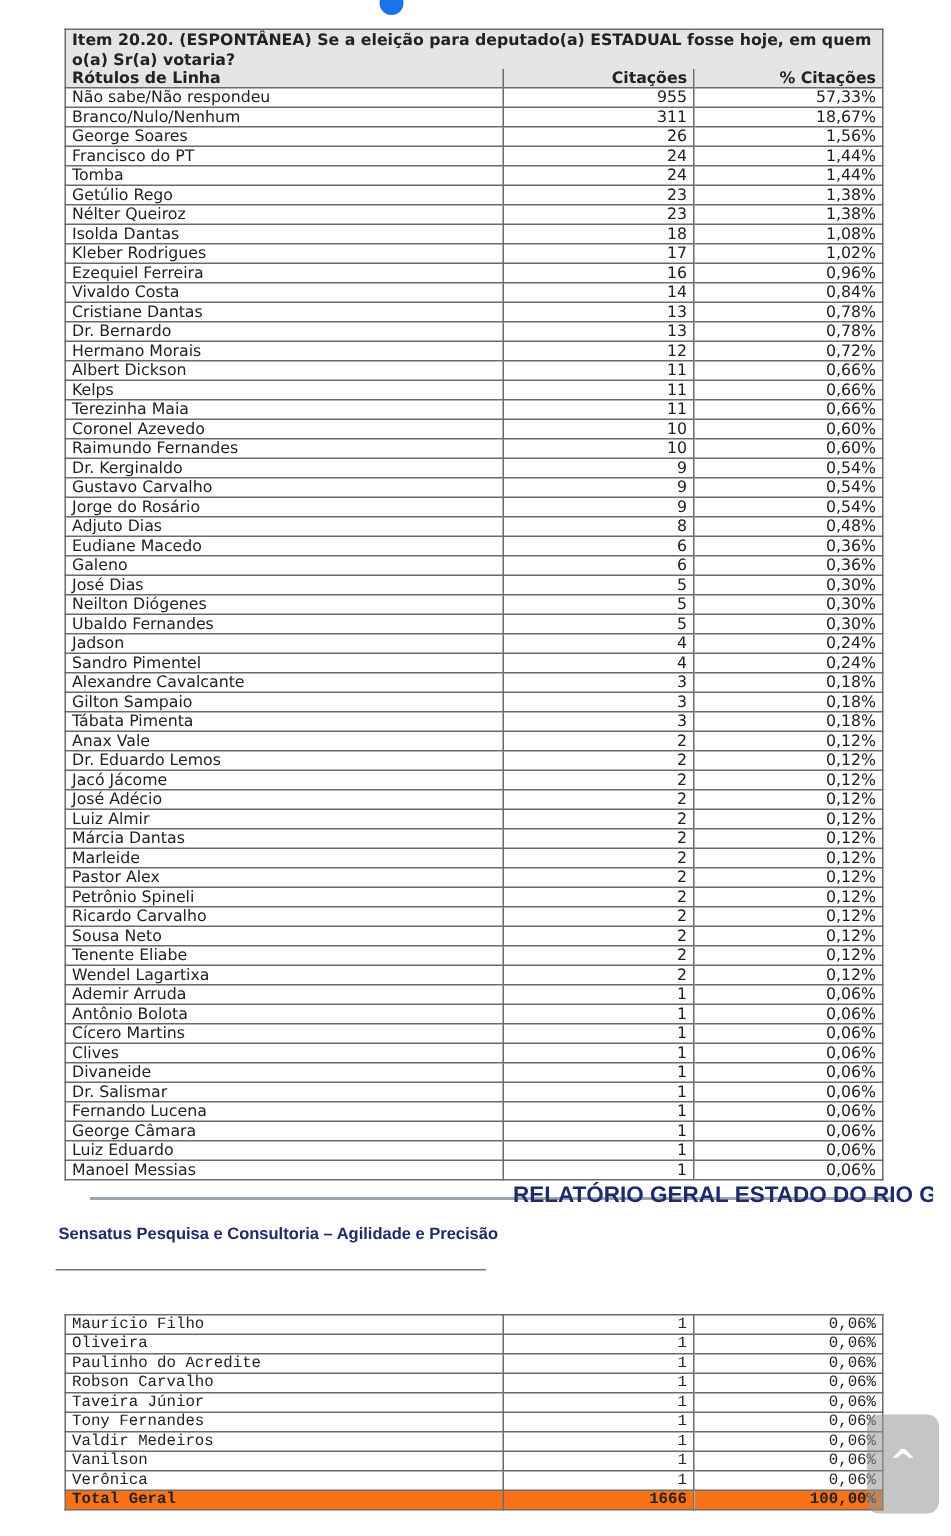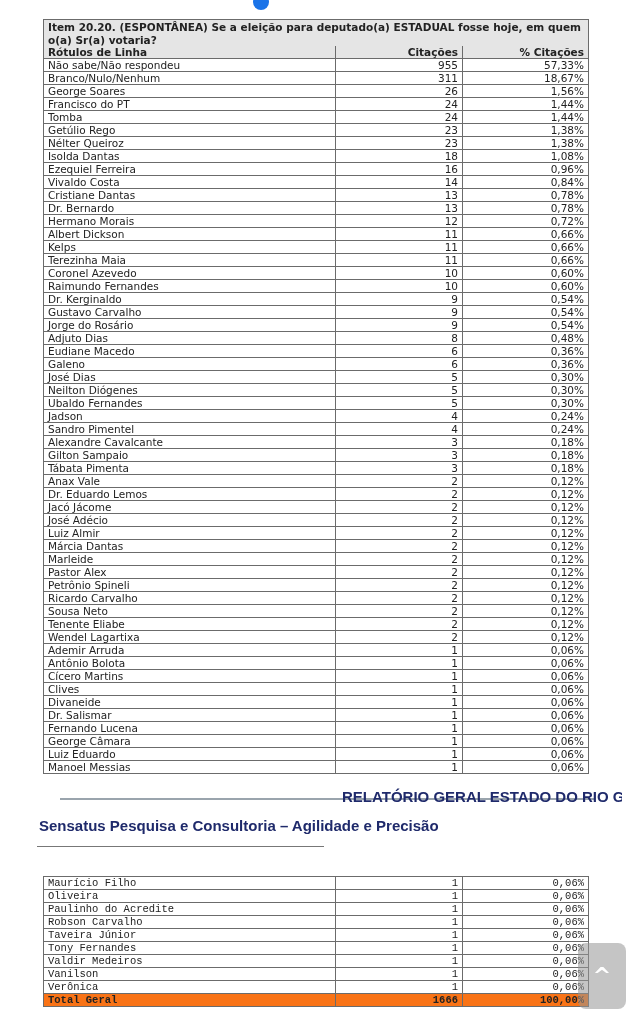--- a/index.html
+++ b/index.html
@@ -26,21 +26,21 @@
     tr.head td { background: #e5e5e5; font-weight: bold; border-top: none; border-bottom: none; }
     tr.head td.title { white-space: normal; border-top: 1px solid #6b6b6b; font-size: 10.5px; line-height: 12.5px; padding-top: 1px; }
     tr.head.cols td { border-bottom: 1px solid #6b6b6b; margin-left: 32px; }
     tr.head.cols td.c1h { border-right: 1px solid #6b6b6b; }
     tr.total td { background: #f97316; font-weight: bold; }
     .rule1 {
       position: absolute; left: 60px; top: 798px; width: 534px; height: 2px; background: #9aa4ad;
     }
     .footer-left {
       position: absolute; left: 39px; top: 817px; font-family: "Liberation Sans", sans-serif;
-      font-size: 15px; font-weight: bold; color: #1f2a6b; white-space: nowrap;
+      font-size: 11px; font-weight: bold; color: #1f2a6b; white-space: nowrap;
     }
     .footer-right {
       position: absolute; left: 342px; top: 788px; font-family: "Liberation Sans", sans-serif;
       font-size: 15px; font-weight: bold; color: #1f2a6b; white-space: nowrap; width: 280px; overflow: hidden;
     }
     .rule2 {
       position: absolute; left: 37px; top: 846px; width: 287px; height: 1px; background: #777;
     }
     .scroll-top {
       position: absolute; left: 578px; top: 943px; width: 48px; height: 66px;
@@ -103,20 +103,25 @@
         <td>Nélter Queiroz</td>
         <td class="num">23</td>
         <td class="pct">1,38%</td>
       </tr>
       <tr>
         <td>Isolda Dantas</td>
         <td class="num">18</td>
         <td class="pct">1,08%</td>
       </tr>
       <tr>
+        <td>Kleber Rodrigues</td>
+        <td class="num">17</td>
+        <td class="pct">1,02%</td>
+      </tr>
+      <tr>
         <td>Ezequiel Ferreira</td>
         <td class="num">16</td>
         <td class="pct">0,96%</td>
       </tr>
       <tr>
         <td>Vivaldo Costa</td>
         <td class="num">14</td>
         <td class="pct">0,84%</td>
       </tr>
       <tr>

